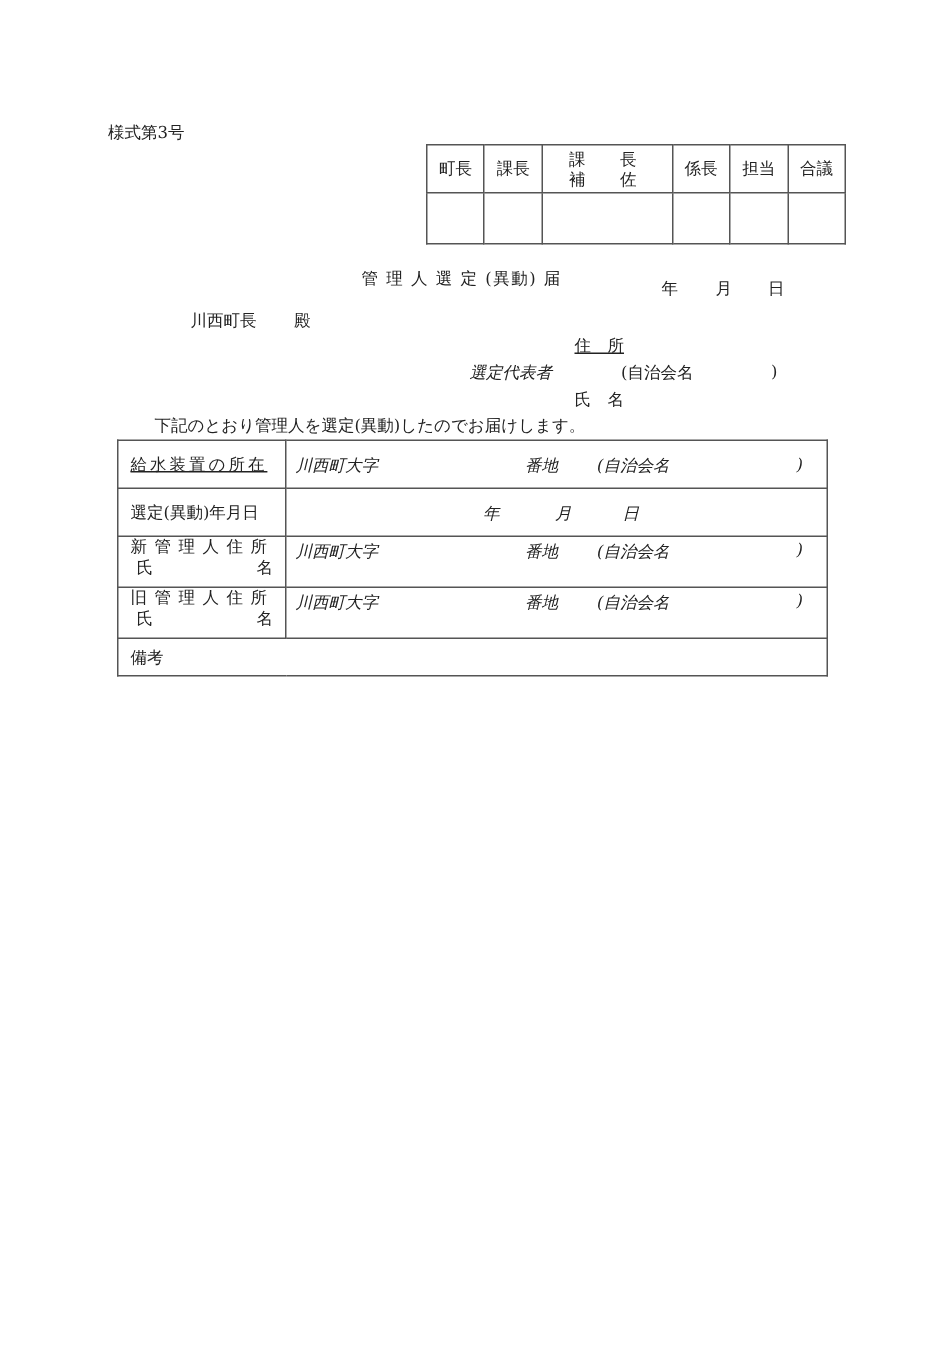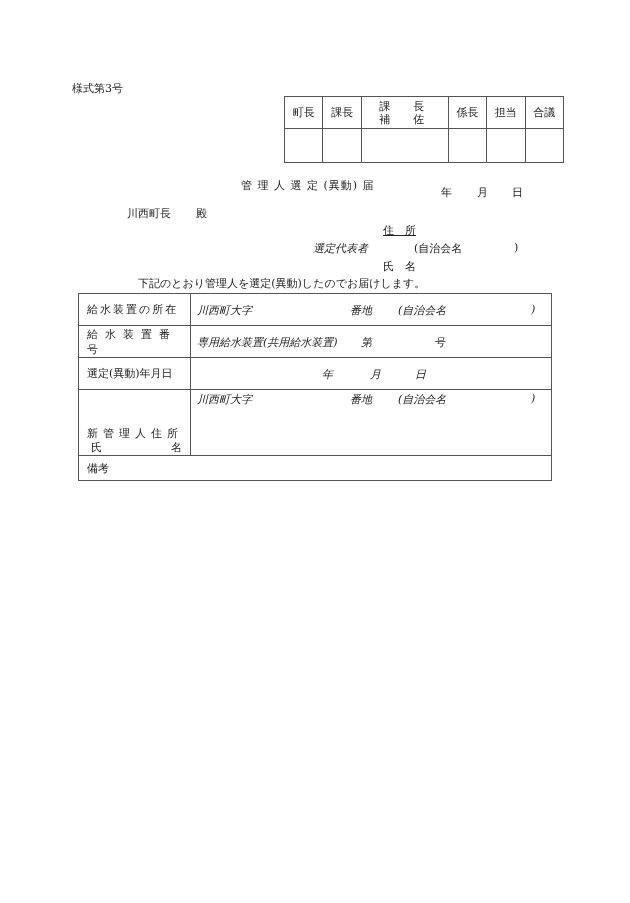--- a/index.html
+++ b/index.html
@@ -61,64 +61,69 @@
 
 <span class="abs" style="left:103px; top:206px;margin-left:24px;">川西町長</span>
 <span class="abs" style="left:196px; top:206px;">殿</span>
 
 <span class="abs" style="left:383px; top:223px;text-decoration:underline;">住　所</span>
 <span class="abs" style="left:313px; top:241px;font-style:italic;">選定代表者</span>
 <span class="abs" style="left:414px; top:241px;">(自治会名</span>
 <span class="abs" style="left:514px; top:241px;">)</span>
 <span class="abs" style="left:383px; top:259px;">氏　名</span>
 
-<div class="abs" style="left:103px; top:276px;margin-left:35px;">下記のとおり管理人を選定(異動)したのでお届けします。</div>
+<div class="abs" style="left:103px; top:276px;">下記のとおり管理人を選定(異動)したのでお届けします。</div>
 
 <table class="main">
   <tbody>
       <tr class="r1">
     <td class="label">
-      <span style="letter-spacing:2px;">給水装置の所在</span>
+      <span style="letter-spacing:2px;text-decoration:underline;">給水装置の所在</span>
     </td>
     <td>
       <div class="cellrow">
         <span style="left:0;">川西町大字</span>
         <span style="left:153px;">番地</span>
         <span style="left:201px;">(自治会名</span>
         <span style="left:334px;">)</span>
-      </div>
-    </td>
-  </tr>
-  <tr class="r2">
-    <td class="label">
-      <span style="letter-spacing:7px;">給水装置番号</span>
-    </td>
-    <td>
-      <div class="cellrow">
-        <span style="left:0;">専用給水装置(共用給水装置)</span>
-        <span style="left:164px;">第</span>
-        <span style="left:237px;">号</span>
       </div>
     </td>
   </tr>
   <tr class="r3">
     <td class="label">
       <span>選定(異動)年月日</span>
     </td>
     <td>
       <div class="cellrow">
         <span style="left:125px;">年</span>
         <span style="left:173px;">月</span>
         <span style="left:218px;">日</span>
       </div>
     </td>
   </tr>
   <tr class="r4">
     <td class="label">
-      <div style="letter-spacing:5px; line-height:14px;margin-top:37px;">新管理人住所</div>
+      <div style="letter-spacing:5px; line-height:14px;">新管理人住所</div>
+      <div class="spread" style="line-height:14px; padding:0 2px 0 4px;">
+        <span>氏</span>
+        <span>名</span>
+      </div>
+    </td>
+    <td>
+      <div class="cellrow">
+        <span style="left:0;">川西町大字</span>
+        <span style="left:153px;">番地</span>
+        <span style="left:201px;">(自治会名</span>
+        <span style="left:334px;">)</span>
+      </div>
+    </td>
+  </tr>
+  <tr class="r5">
+    <td class="label">
+      <div style="letter-spacing:5px; line-height:14px;">旧管理人住所</div>
       <div class="spread" style="line-height:14px; padding:0 2px 0 4px;">
         <span>氏</span>
         <span>名</span>
       </div>
     </td>
     <td>
       <div class="cellrow">
         <span style="left:0;">川西町大字</span>
         <span style="left:153px;">番地</span>
         <span style="left:201px;">(自治会名</span>

